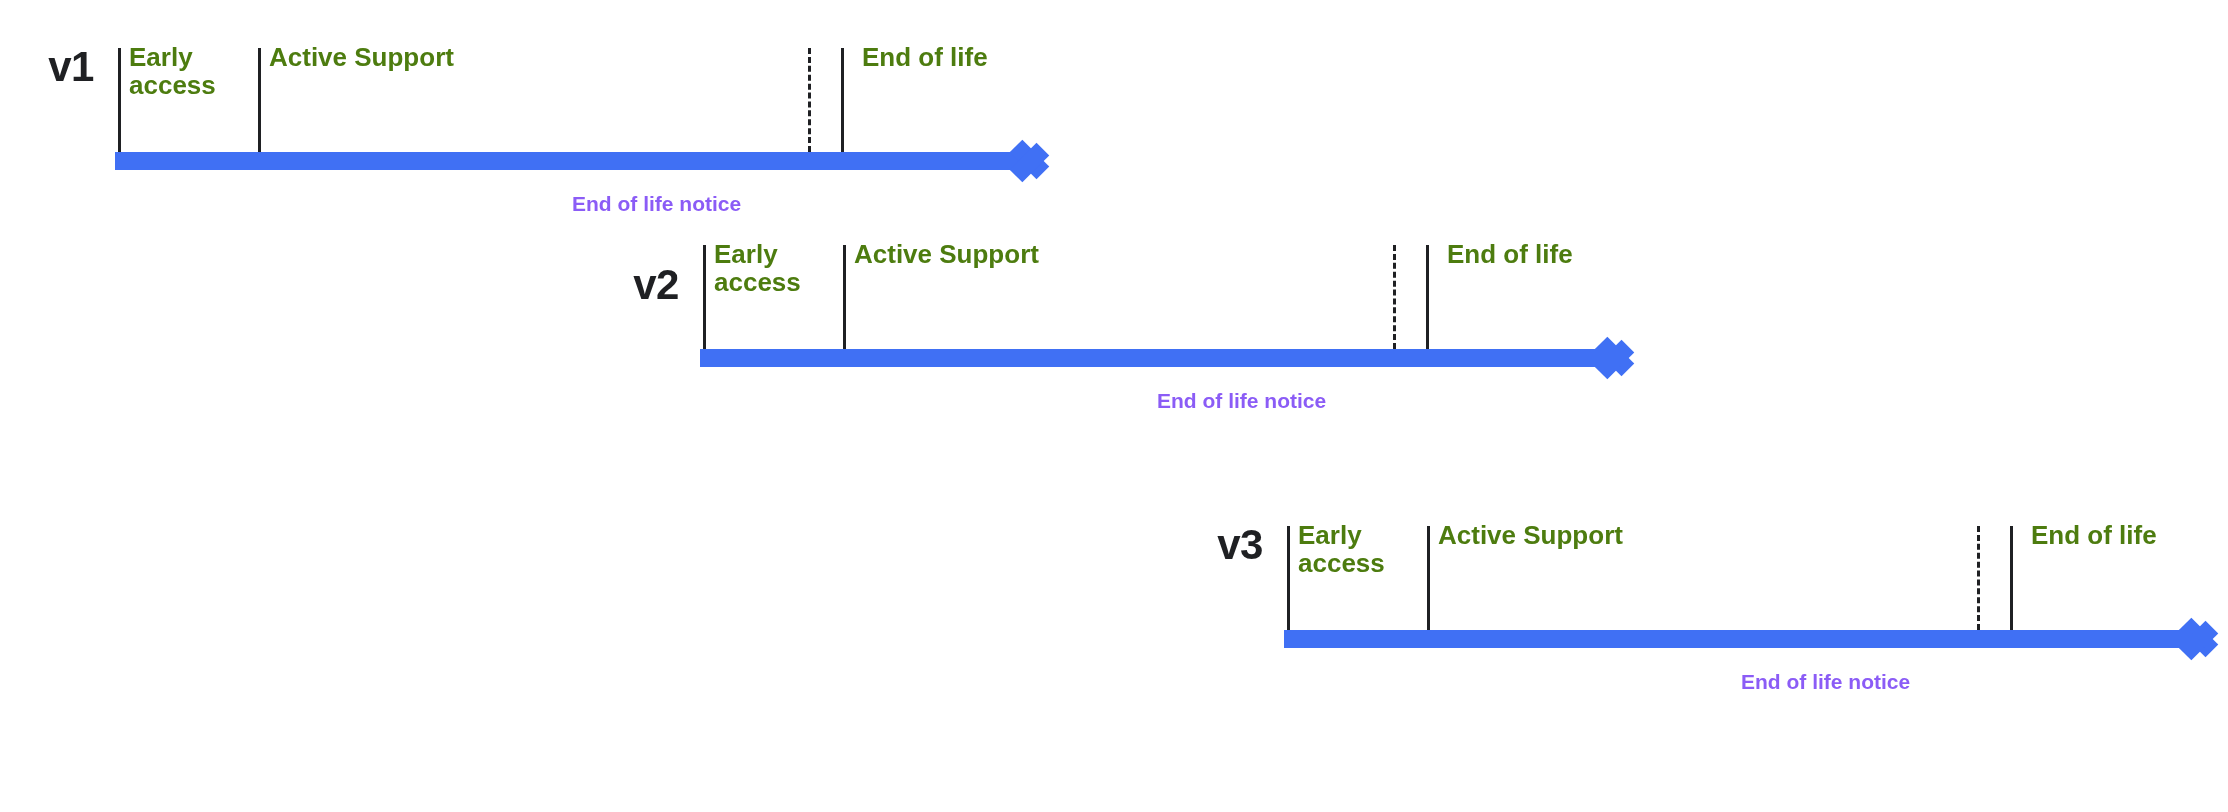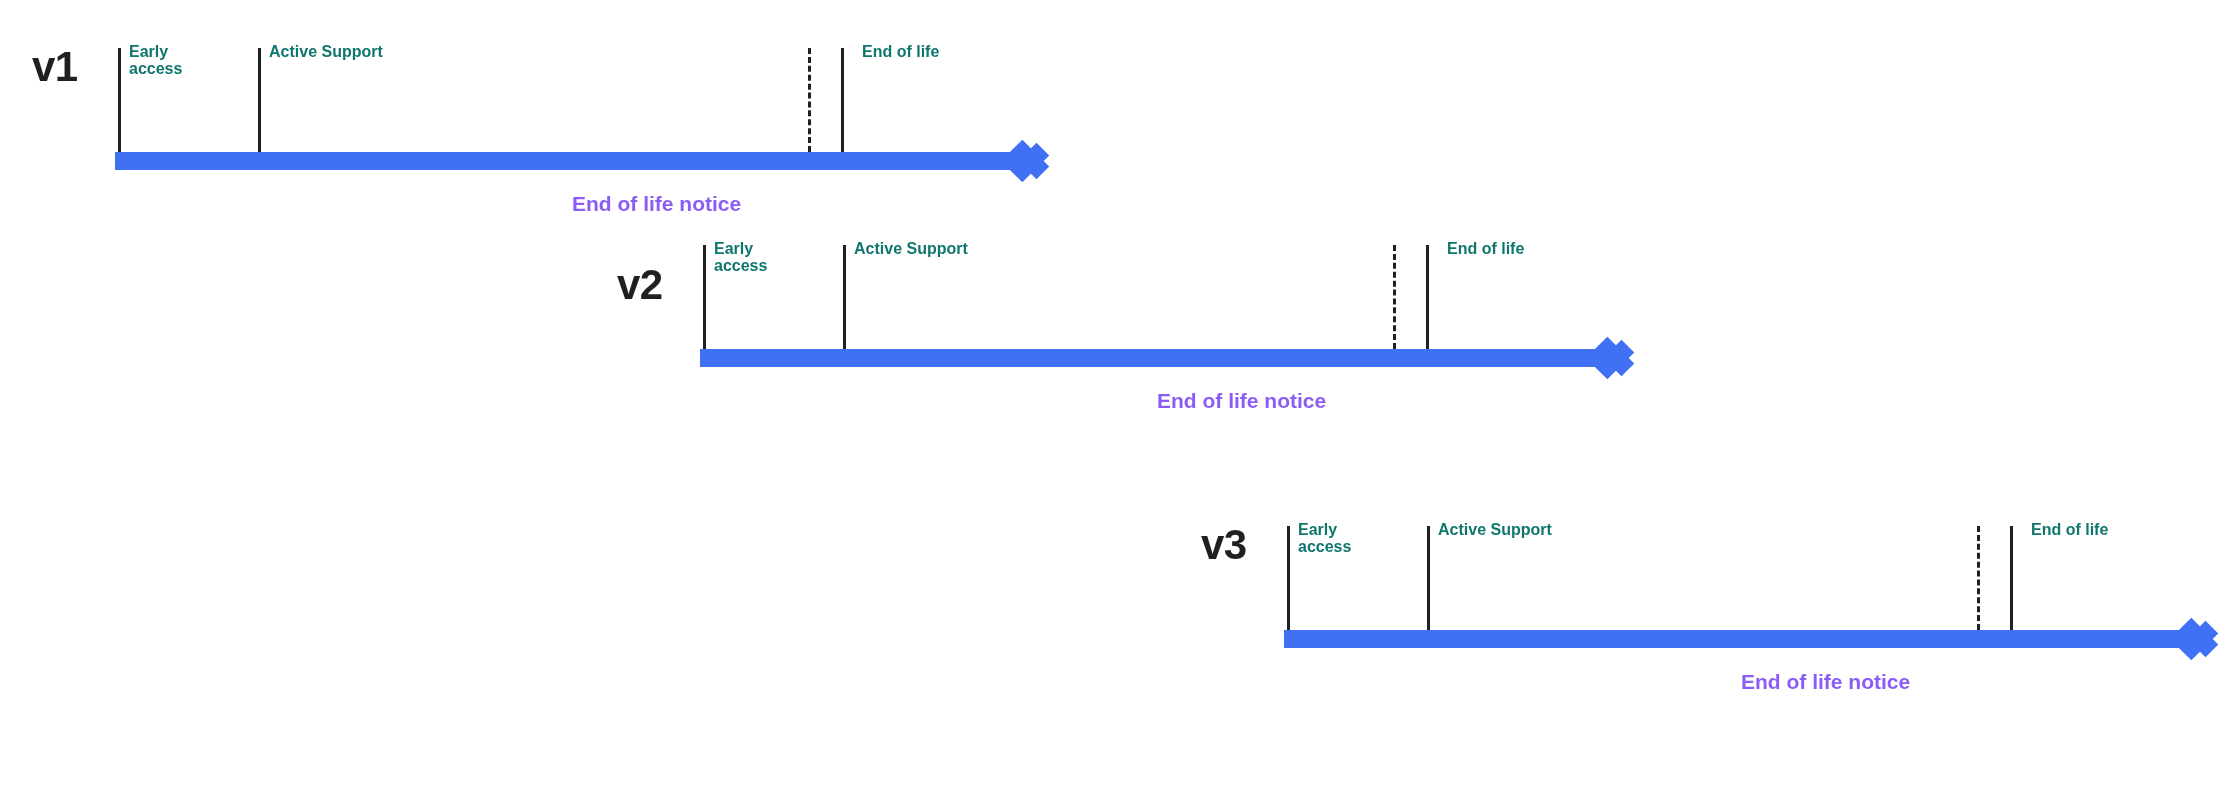--- a/index.html
+++ b/index.html
@@ -28,21 +28,21 @@
     position: absolute;
     height: 210px;
   }
 
   
   .version-label {
     position: absolute;
     left: 0;
     top: 28px;
     width: 78px;
-    text-align: left;
+    text-align: center;
     font-size: 42px;
     font-weight: 700;
     letter-spacing: -0.5px;
     line-height: 1;
     color: #1f2023;
     white-space: nowrap;
   }
 
   
   .arrow-shaft {
@@ -84,24 +84,24 @@
   }
   .tick.dashed {
     background: none;
     border-left: 3px dashed #1f2023;
     width: 0;
   }
 
   
   .phase-label {
     position: absolute;
-    font-size: 16px;
+    font-size: 26px;
     font-weight: 700;
     line-height: 1.06;
-    color: #0f766e;
+    color: #4d7c0f;
     white-space: pre-line;
   }
 
   
   .notice-label {
     position: absolute;
     font-size: 21px;
     font-weight: 700;
     line-height: 1.1;
     color: #8b5cf6;

